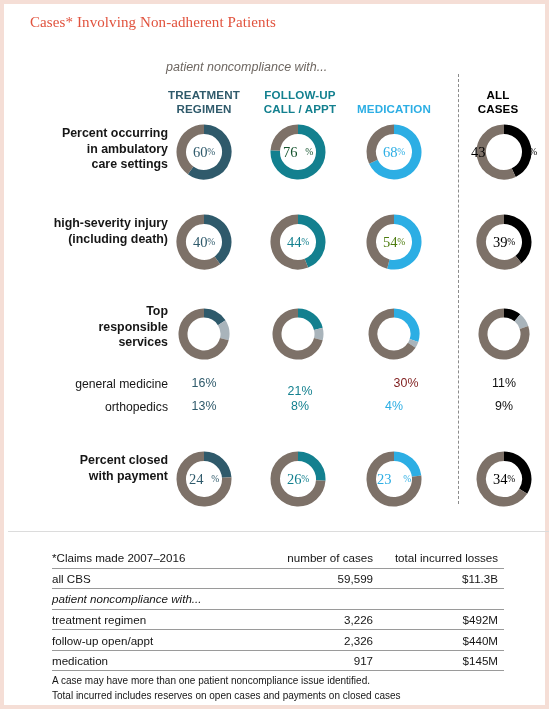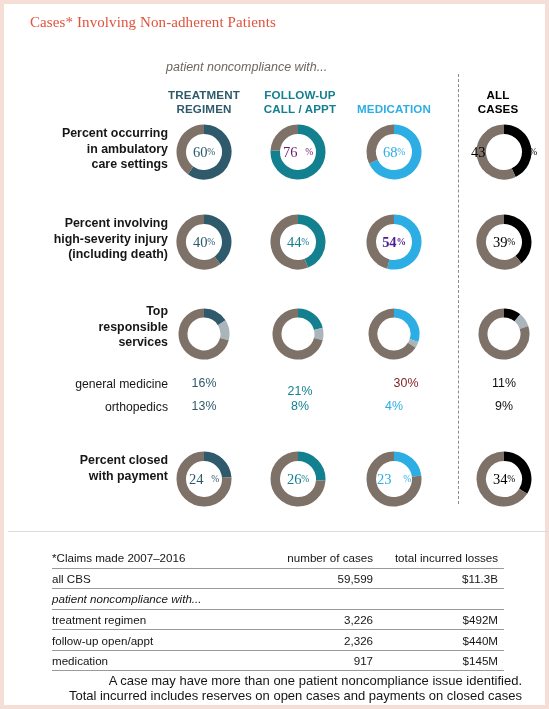--- a/index.html
+++ b/index.html
@@ -89,21 +89,21 @@
   #tbl td{padding:3.2px 0 3.4px 0;border-bottom:1px solid #9a9a9a;}
   #tbl td.c0{text-align:left;width:214px;}
   #tbl td.c1{text-align:right;width:122px;padding-right:14px;}
   #tbl td.c2{text-align:right;width:116px;padding-right:6px;}
   #tbl tr.hdr td{border-bottom:1px solid #9a9a9a;margin-left:13px;}
   #tbl tr.grp td{font-style:italic;}
 
   
   #foot{
     position:absolute;left:44px;top:666px;width:470px;
-    font-size:13px;color:#151515;line-height:14.5px;text-align:right;
+    font-size:10px;color:#151515;line-height:14.5px;
   }
 </style>
 </head>
 <body>
 
 <div id="frame">
   <div class="inner">
 
     <div id="title">Cases* Involving Non-adherent Patients</div>
 
@@ -127,21 +127,20 @@
 
     <div id="vdiv"></div>
 
     <div class="rowlabel" style="top:118px">
       <div>Percent occurring</div>
       <div>in ambulatory</div>
       <div>care settings</div>
     </div>
 
     <div class="rowlabel" style="top:208px">
-      <div>Percent involving</div>
       <div>high-severity injury</div>
       <div>(including death)</div>
     </div>
 
     <div class="rowlabel" style="top:296px">
       <div>Top</div>
       <div>responsible</div>
       <div>services</div>
     </div>
     <div class="subrowlabel" style="top:369px">general medicine</div>
@@ -161,21 +160,21 @@
           <div class="val" style="color: rgb(47, 90, 107);">
             <span>60</span>
             <span class="pct">%</span>
           </div>
         </div>
         <div class="donut" style="left: 262px; top: 116px; width: 56px; height: 56px;">
           <svg viewBox="0 0 56 56" width="56" height="56">
             <path d="M 28 5.25 A 22.75 22.75 0 1 1 5.2948919282568205 26.57151568070813" fill="none" stroke="#13808f" stroke-width="9.5"></path>
             <path d="M 5.2948919282568205 26.57151568070813 A 22.75 22.75 0 0 1 27.999999999999993 5.25" fill="none" stroke="#7d7168" stroke-width="9.5"></path>
           </svg>
-          <div class="val" style="color: #701a75; gap: 8px;">
+          <div class="val" style="color: #14532d; gap: 8px;">
             <span>76</span>
             <span class="pct">%</span>
           </div>
         </div>
         <div class="donut" style="left: 358px; top: 116px; width: 56px; height: 56px;">
           <svg viewBox="0 0 56 56" width="56" height="56">
             <path d="M 28 5.25 A 22.75 22.75 0 1 1 7.415184556398049 37.686478883105394" fill="none" stroke="#2caee4" stroke-width="9.5"></path>
             <path d="M 7.415184556398049 37.686478883105394 A 22.75 22.75 0 0 1 27.999999999999993 5.25" fill="none" stroke="#7d7168" stroke-width="9.5"></path>
           </svg>
           <div class="val" style="color: rgb(44, 174, 228);">
@@ -211,21 +210,21 @@
           <div class="val" style="color: rgb(19, 128, 143);">
             <span>44</span>
             <span class="pct">%</span>
           </div>
         </div>
         <div class="donut" style="left: 358px; top: 206px; width: 56px; height: 56px;">
           <svg viewBox="0 0 56 56" width="56" height="56">
             <path d="M 28 5.25 A 22.75 22.75 0 1 1 22.34230506699955 50.03526691567636" fill="none" stroke="#2caee4" stroke-width="9.5"></path>
             <path d="M 22.34230506699955 50.03526691567636 A 22.75 22.75 0 0 1 27.999999999999993 5.25" fill="none" stroke="#7d7168" stroke-width="9.5"></path>
           </svg>
-          <div class="val" style="color: #4c1d95; font-weight: bold;">
+          <div class="val" style="color: #4d7c0f;">
             <span>54</span>
             <span class="pct">%</span>
           </div>
         </div>
         <div class="donut" style="left: 468px; top: 206px; width: 56px; height: 56px;">
           <svg viewBox="0 0 56 56" width="56" height="56">
             <path d="M 28 5.25 A 22.75 22.75 0 0 1 42.50139576678269 45.529176273149204" fill="none" stroke="#000000" stroke-width="9.5"></path>
             <path d="M 42.50139576678269 45.529176273149204 A 22.75 22.75 0 1 1 27.999999999999993 5.25" fill="none" stroke="#7d7168" stroke-width="9.5"></path>
           </svg>
           <div class="val" style="color: rgb(0, 0, 0);">

